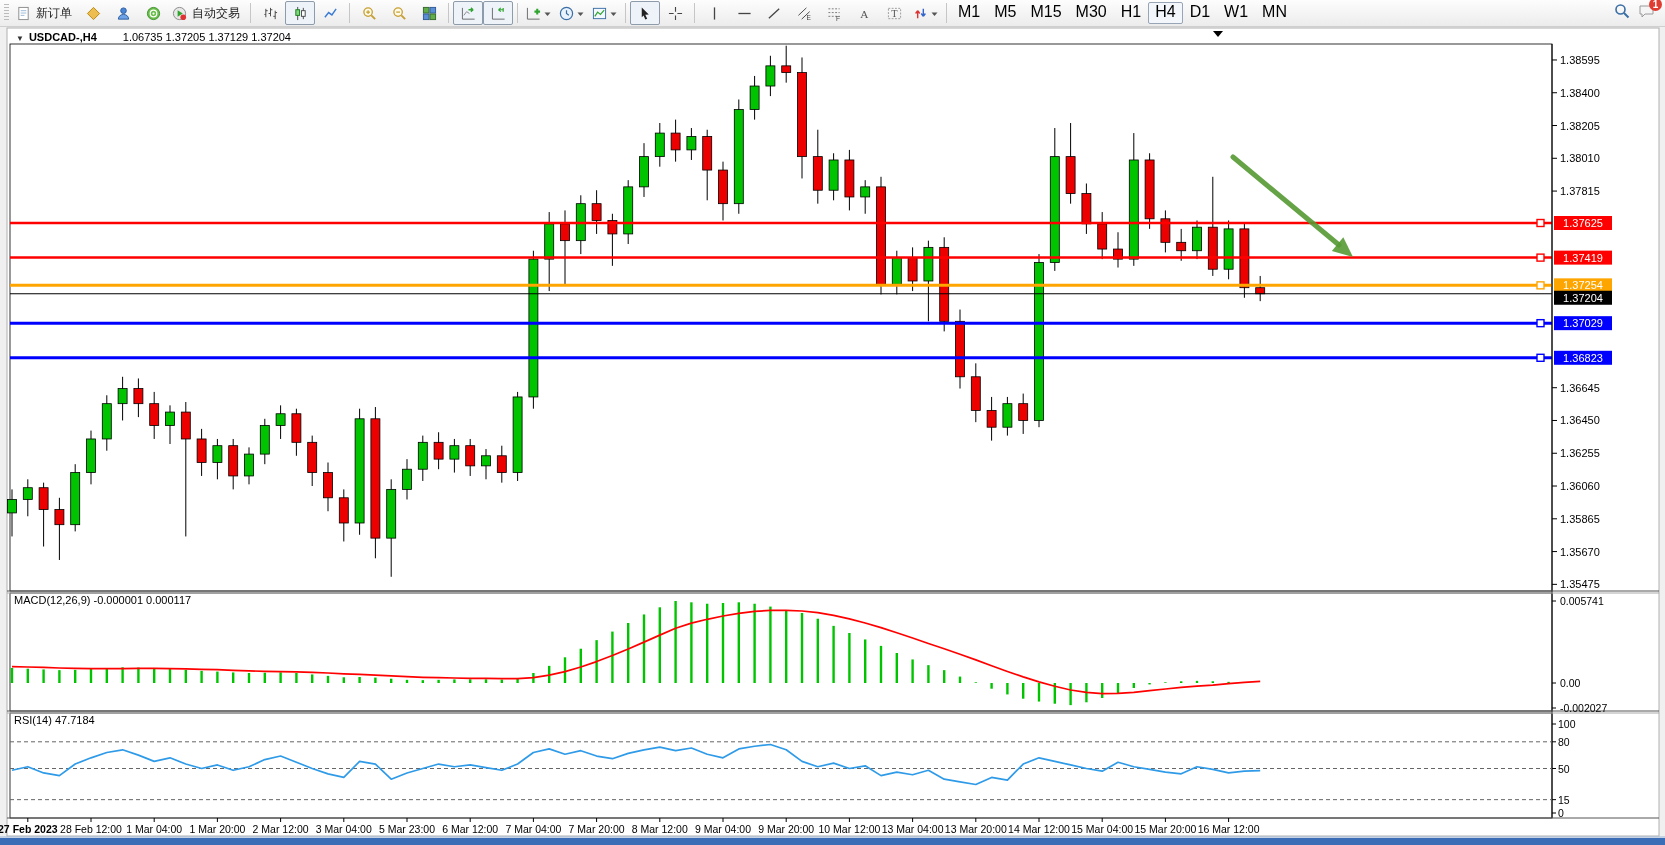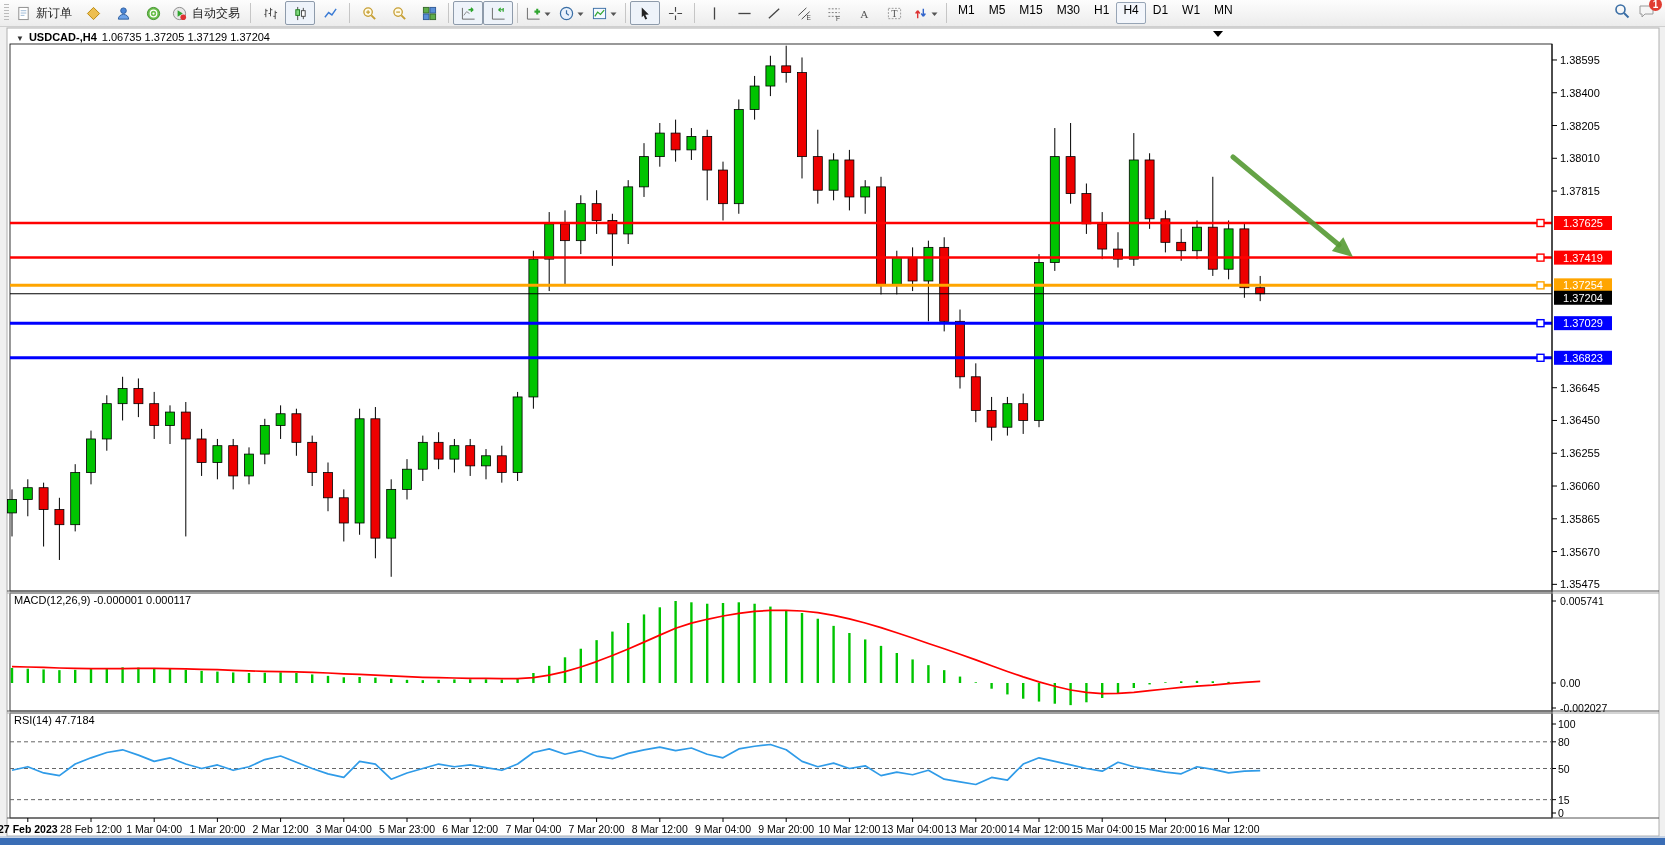--- a/index.html
+++ b/index.html
@@ -11,29 +11,29 @@
     display:flex;align-items:center;box-sizing:border-box;padding-left:2px;justify-content:space-between;}
   .grip{width:5px;height:18px;margin:0 3px 0 2px;
     background:repeating-linear-gradient(#bbb 0 1px,transparent 1px 3px);}
   .tb-sep{width:1px;height:20px;background:#c6c6c6;margin:0 4px;}
   .tb-btn{height:22px;min-width:22px;display:flex;align-items:center;justify-content:center;
     gap:3px;padding:0 3px;border:1px solid transparent;border-radius:2px;font-size:12px;
     color:#222;cursor:default;white-space:nowrap;}
   .tb-btn.active{border:1px solid #8e9bab;background:#eef3fa;}
   .tb-btn .lbl{padding:0 2px;}
   .tb-btn svg{display:block;}
-  .tf-btn{height:20px;padding:0 6px;font-size:12px;border:1px solid transparent;border-radius:2px;}
+  .tf-btn{height:20px;padding:0 6px;font-size:16px;border:1px solid transparent;border-radius:2px;}
   .tf-btn.active{border:1px solid #97a5b6;background:#f3f6fb;}
   #tb-right{margin-left:auto;display:flex;align-items:center;gap:8px;padding-right:10px;}
   .badge{position:absolute;top:-5px;right:-7px;background:#e03c31;color:#fff;border-radius:8px;
     font-size:10px;line-height:13px;min-width:13px;text-align:center;font-weight:bold;}
   
   #chart-title{position:absolute;left:16px;top:31px;font-size:11px;color:#000;z-index:5;}
   #chart-title .tri{font-size:8px;margin-right:5px;color:#333;}
-  #chart-title b{font-weight:bold;margin-right:5px;}
+  #chart-title b{font-weight:bold;margin-right:26px;}
   #chart-svg{position:absolute;left:0;top:0;}
 </style>
 </head>
 <body>
 <div id="stage">
 
 <div id="toolbar">
       <div class="grip"></div>
       <div class="tb-btn">
         <span>

